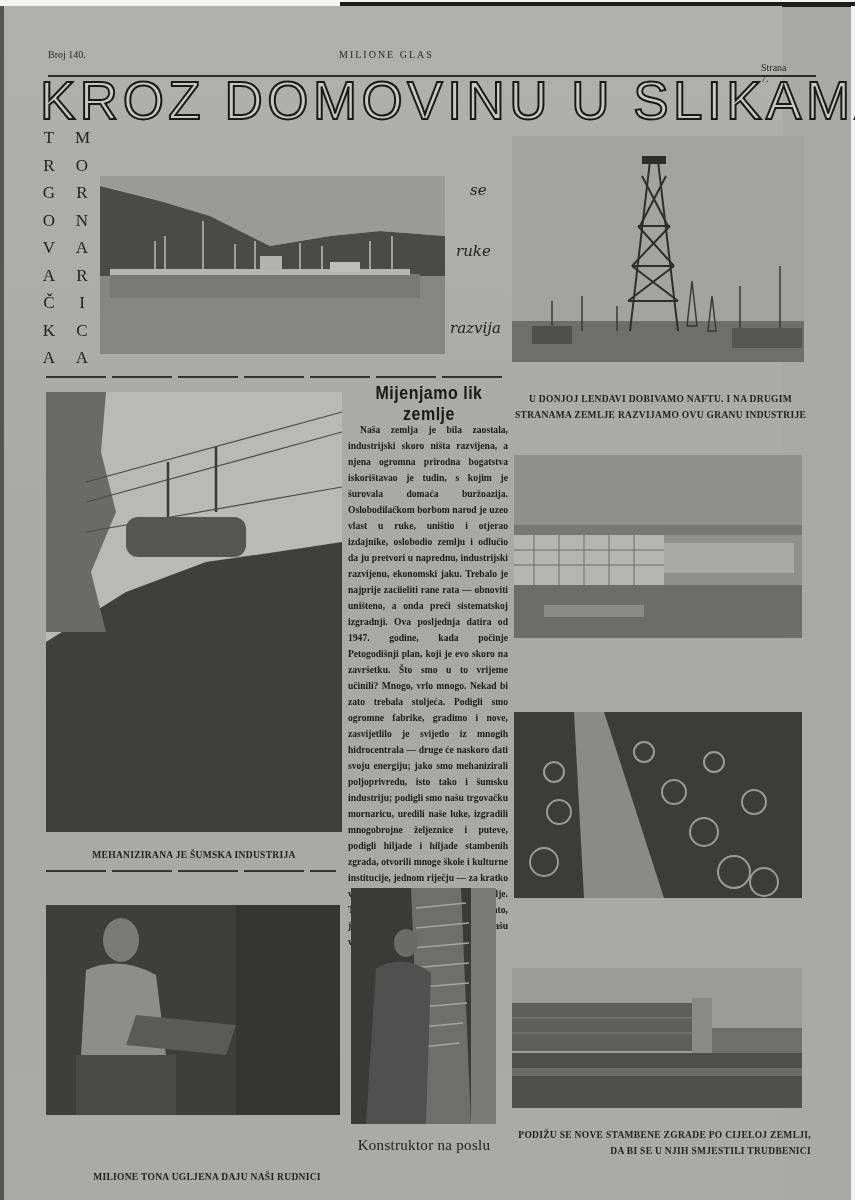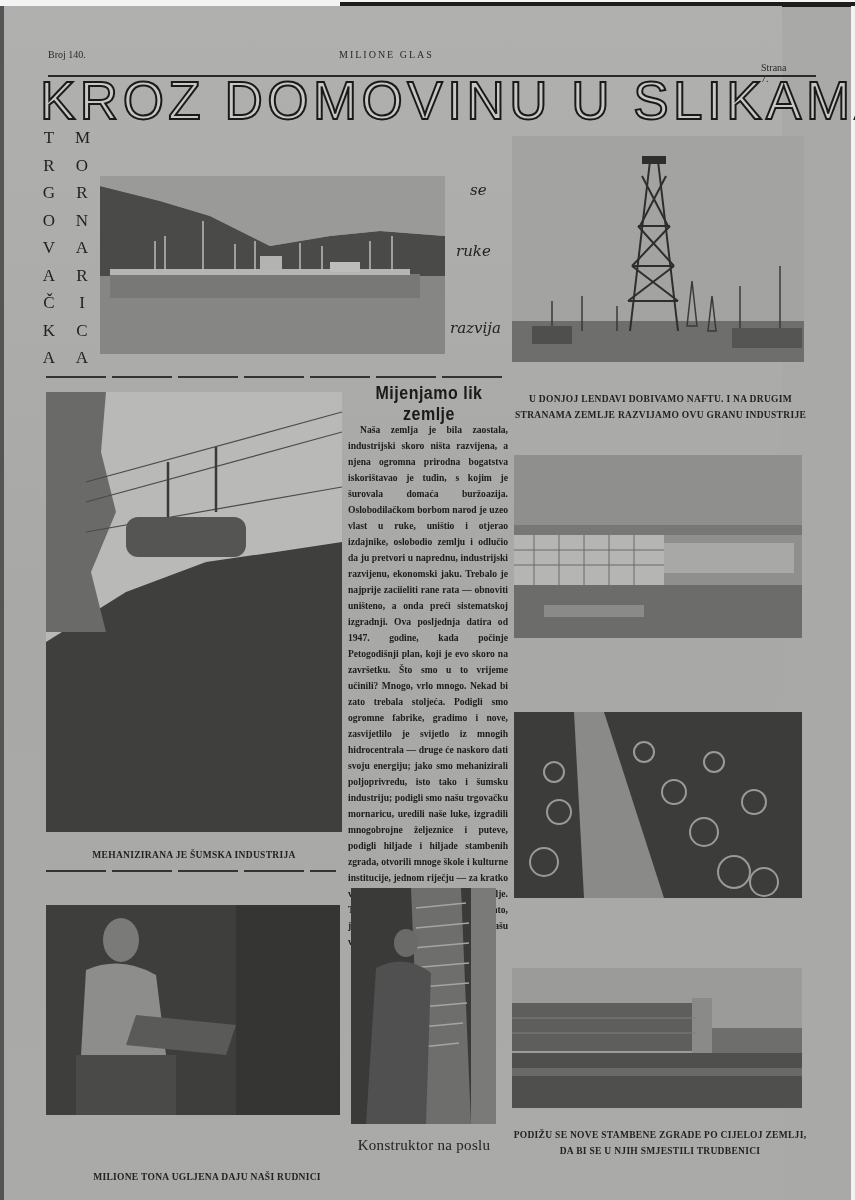--- a/index.html
+++ b/index.html
@@ -247,15 +247,15 @@
       <rect x="180" y="30" width="20" height="55" fill="#8a8a88"></rect>
       <rect x="200" y="60" width="90" height="25" fill="#6e6e6c"></rect>
       <g stroke="#7e7e7c" stroke-width="1">
         <line x1="0" y1="50" x2="185" y2="50"></line>
           <line x1="0" y1="65" x2="185" y2="65"></line>
       </g>
       <rect x="0" y="85" width="290" height="55" fill="#4f4f4d"></rect>
       <rect x="0" y="100" width="290" height="8" fill="#6a6a68"></rect>
     </svg>
   </div>
-  <div class="caption" style="left:505px; top:1121px; width:302px;">PODIŽU SE NOVE STAMBENE ZGRADE PO CIJELOJ ZEMLJI, DA BI SE U NJIH SMJESTILI TRUDBENICI</div>
+  <div class="caption" style="left:505px; top:1121px; width:302px;text-align:right;">PODIŽU SE NOVE STAMBENE ZGRADE PO CIJELOJ ZEMLJI, DA BI SE U NJIH SMJESTILI TRUDBENICI</div>
 
 </div>
 
 </body></html>

